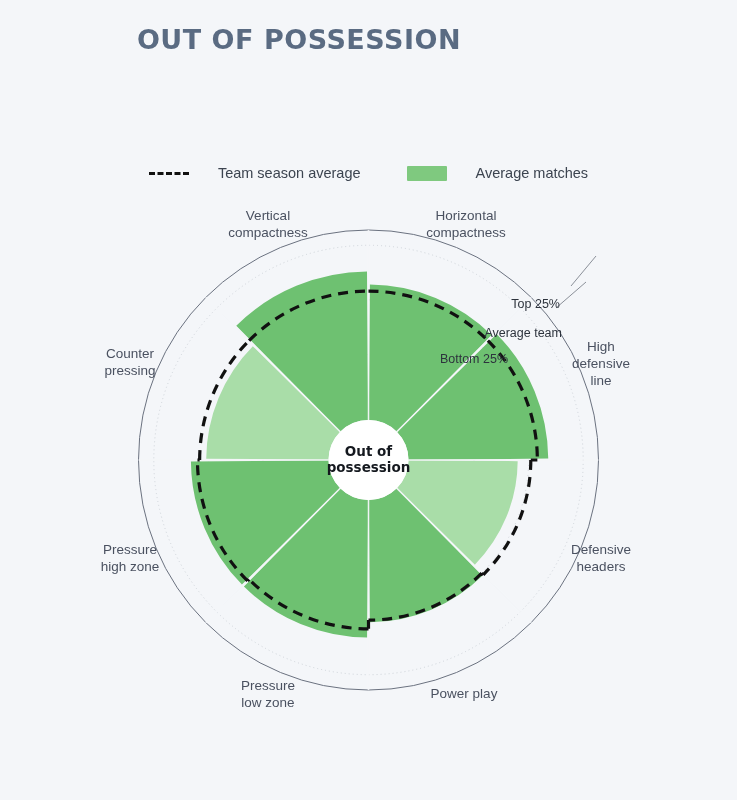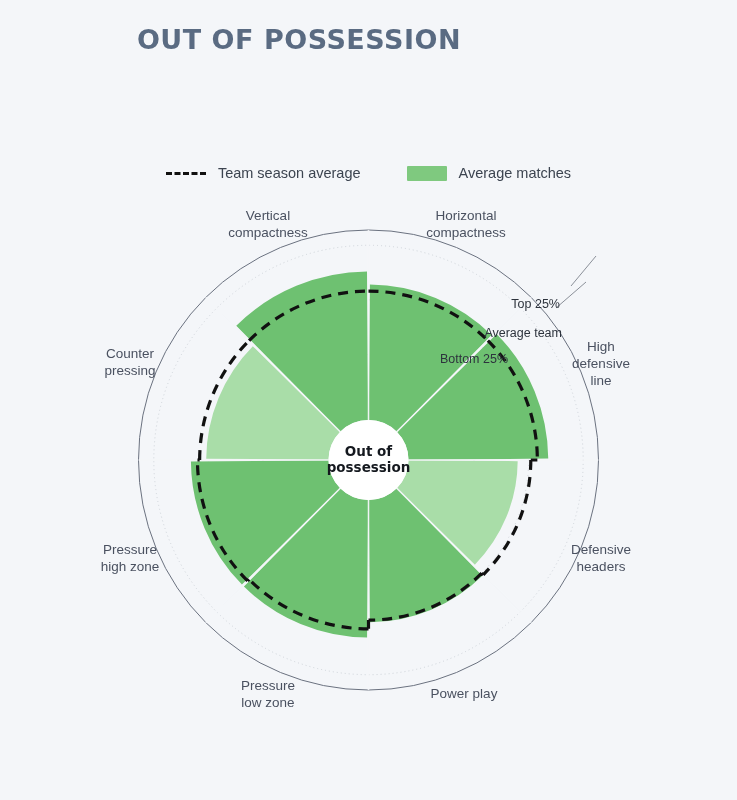--- a/index.html
+++ b/index.html
@@ -36,21 +36,21 @@
     left: 0;
     width: 737px;
     display: flex;
     justify-content: center;
     align-items: center;
     gap: 46px;
   }
   .legend-item {
     display: flex;
     align-items: center;
-    gap: 12px;
+    gap: 29px;
   }
   .legend-dash {
     width: 40px;
     height: 0;
     border-top: 3px dashed #111111;
   }
   .legend-swatch {
     width: 40px;
     height: 15px;
     background: #7fc97f;

